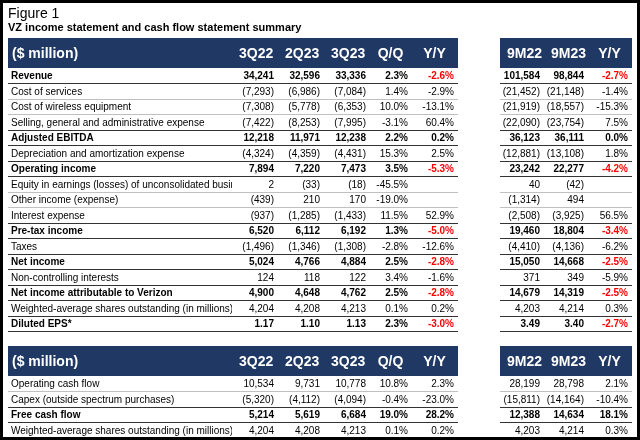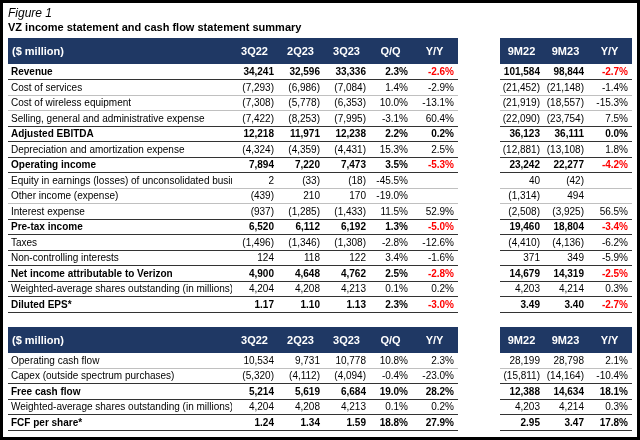--- a/index.html
+++ b/index.html
@@ -7,36 +7,36 @@
   #panel {
     width: 640px; height: 440px;
     border: 3px solid #000;
     background: #fff;
     padding: 4px 5px;
     font-family: "Liberation Sans", sans-serif;
     color: #000;
     overflow: hidden;
     position: relative;
   }
-  .figlabel { font-size: 12px; line-height: 13px; font-style: italic; }
+  .figlabel { font-size: 14px; line-height: 13px; }
   .title    { font-size: 11px; font-weight: bold; line-height: 15px; margin-bottom: 3px; }
 
   table.fin {
     border-collapse: collapse;
     table-layout: fixed;
     width: 624px;
     font-size: 10px;
   }
   table.fin + table.fin { margin-top: 14px; }
 
   .fin th {
     background: var(--header-bg, #1f3864);
     color: var(--header-text, #fff);
     font-weight: bold;
-    font-size: 11px;
+    font-size: 14px;
     height: 16px;
     padding: 7px;
   }
   .fin th.uc { text-align: left; padding-left: 4px; }
   .fin th.num { text-align: center; padding-right: 8px; }
   .fin th.sp, .fin td.sp { background: #fff; border: none; }
 
   .fin td { height: 15.5px; padding: 0; vertical-align: middle; white-space: nowrap; }
   .fin td.lbl { text-align: left; padding-left: 3px; overflow: hidden; }
   .fin td.val { text-align: right; padding-right: 4px; }
@@ -228,20 +228,32 @@
           <td class="val">(1,496)</td>
           <td class="val">(1,346)</td>
           <td class="val">(1,308)</td>
           <td class="val">-2.8%</td>
           <td class="val">-12.6%</td>
           <td class="sp"></td>
           <td class="val">(4,410)</td>
           <td class="val">(4,136)</td>
           <td class="val">-6.2%</td>
         </tr>
+        <tr class="db bold">
+          <td class="lbl">Net income</td>
+          <td class="val">5,024</td>
+          <td class="val">4,766</td>
+          <td class="val">4,884</td>
+          <td class="val">2.5%</td>
+          <td class="val red">-2.8%</td>
+          <td class="sp"></td>
+          <td class="val">15,050</td>
+          <td class="val">14,668</td>
+          <td class="val red">-2.5%</td>
+        </tr>
         <tr class="db">
           <td class="lbl">Non-controlling interests</td>
           <td class="val">124</td>
           <td class="val">118</td>
           <td class="val">122</td>
           <td class="val">3.4%</td>
           <td class="val">-1.6%</td>
           <td class="sp"></td>
           <td class="val">371</td>
           <td class="val">349</td>

